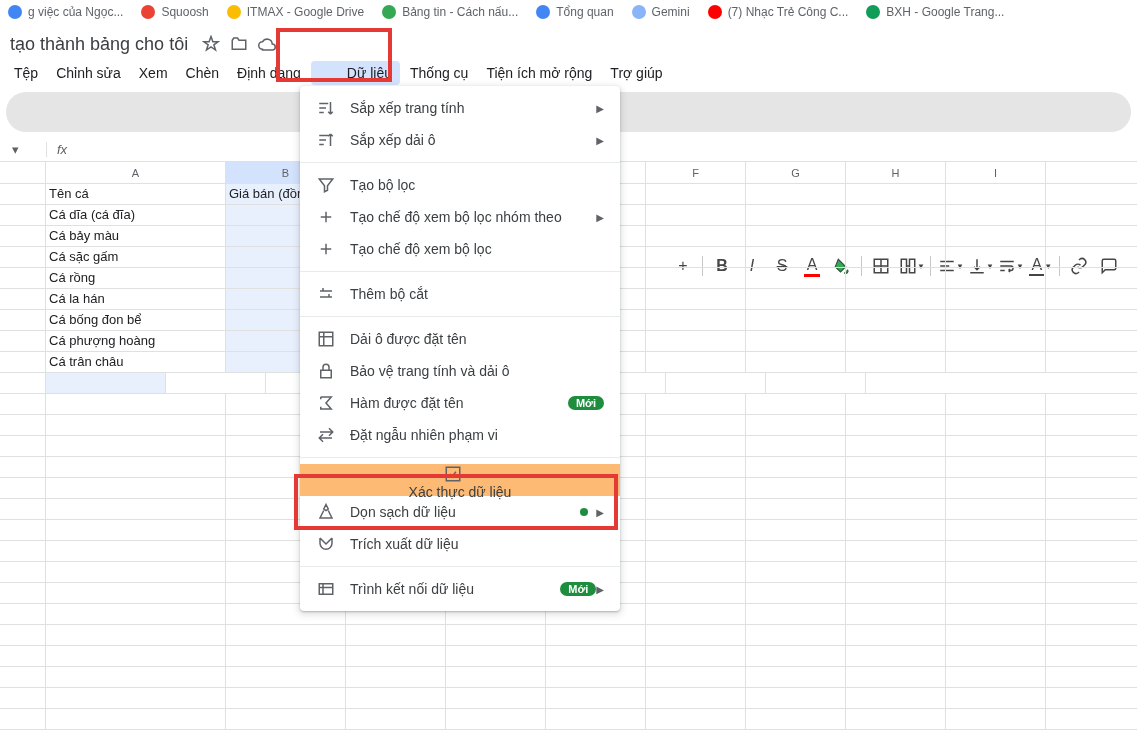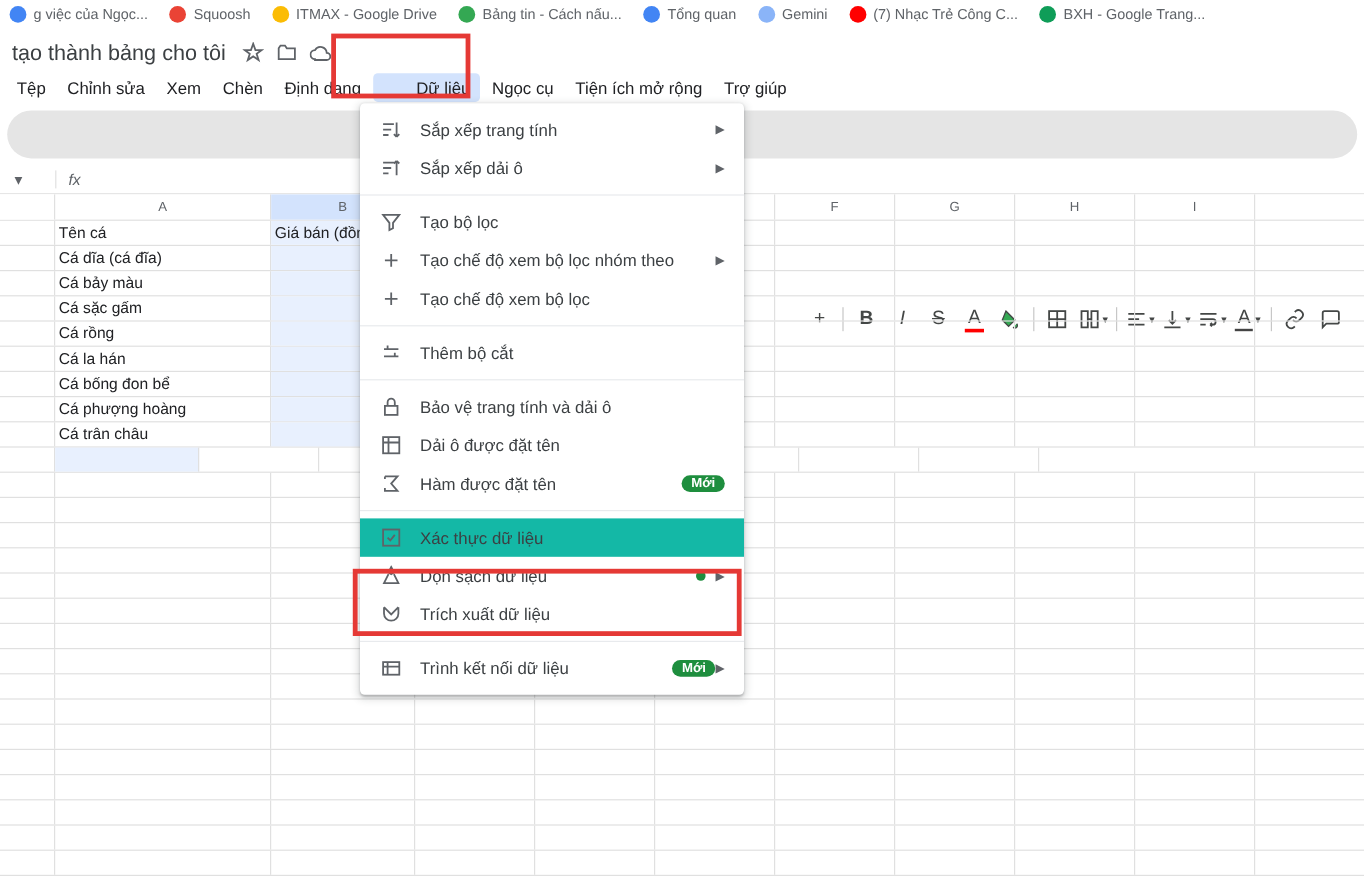--- a/index.html
+++ b/index.html
@@ -37,21 +37,21 @@
 
 .rows { }
 .row { display: flex; height: 21px; border-bottom: 1px solid #e0e0e0; }
 .row-num { width: 46px; border-right: 1px solid #e0e0e0; }
 .cell { width: 100px; border-right: 1px solid #e0e0e0; font-size: 13px; padding: 2px 3px; overflow: hidden; white-space: nowrap; color: #202124; }
 .cell.colA { width: 180px; }
 .cell.colB { width: 120px; background: #e8f0fe; }
 
 .dropdown-menu { position: absolute; left: 300px; top: 86px; width: 320px; background: #fff; border-radius: 4px; box-shadow: 0 2px 6px 2px rgba(60,64,67,.15), 0 1px 2px rgba(60,64,67,.3); padding: 6px 0; z-index: 200; }
 .dd-item { display: flex; align-items: center; height: 32px; padding: 0 16px; font-size: 14px; color: #3c4043; cursor: pointer; position: relative; }
-.dd-item.highlighted { background: #14b8a6; }
+.dd-item.highlighted { background: #fdba74; flex-direction: column; }
 .dd-icon { width: 20px; height: 20px; margin-right: 14px; display: flex; align-items: center; justify-content: center; color: #5f6368; flex-shrink: 0; }
 .dd-label { flex: 1; }
 .dd-arrow { color: #5f6368; font-size: 10px; }
 .dd-badge { background: #1e8e3e; color: #fff; font-size: 11px; padding: 1px 8px; border-radius: 10px; font-weight: 700; }
 .dd-dot { width: 8px; height: 8px; border-radius: 50%; background: #1e8e3e; margin-right: 8px; }
 .dd-sep { height: 1px; background: #e8eaed; margin: 6px 0; }
 
 .red-box-item { position: absolute; border: 4px solid #e53935; z-index: 300; pointer-events: none; }
 
 svg { width: 18px; height: 18px; }
@@ -114,21 +114,21 @@
     </span>
 </div>
 
 <div class="menu-bar" id="menubar">
     <span class="menu-item">Tệp</span>
     <span class="menu-item">Chỉnh sửa</span>
     <span class="menu-item">Xem</span>
     <span class="menu-item">Chèn</span>
     <span class="menu-item">Định dạng</span>
     <span class="menu-item active">Dữ liệu</span>
-    <span class="menu-item">Ngọc cụ</span>
+    <span class="menu-item">Thống cụ</span>
     <span class="menu-item">Tiện ích mở rộng</span>
     <span class="menu-item">Trợ giúp</span>
   </div>
 
 <div class="red-box-menu" id="redbox1" style="left: 276px; top: 28px; width: 116px; height: 54px;"></div>
 
 <div class="toolbar">
   <span class="tool-text">Trình đơi</span>
   <span class="tool-sep"></span>
   <span class="tool-btn">
@@ -607,43 +607,51 @@
         <svg viewBox="0 0 24 24" fill="none" stroke="currentColor" stroke-width="2">
           <path d="M4 8h16M4 16h16M8 4v4M16 12v4"></path>
         </svg>
       </span>
       <span class="dd-label">Thêm bộ cắt</span>
     </div>
     <div class="dd-sep"></div>
     <div class="dd-item">
       <span class="dd-icon">
         <svg viewBox="0 0 24 24" fill="none" stroke="currentColor" stroke-width="2">
+          <rect x="3" y="3" width="18" height="18"></rect>
+          <path d="M3 9h18M9 3v18"></path>
+        </svg>
+      </span>
+      <span class="dd-label">Dải ô được đặt tên</span>
+    </div>
+    <div class="dd-item">
+      <span class="dd-icon">
+        <svg viewBox="0 0 24 24" fill="none" stroke="currentColor" stroke-width="2">
           <rect x="5" y="11" width="14" height="10"></rect>
           <path d="M8 11V7a4 4 0 018 0v4"></path>
         </svg>
       </span>
       <span class="dd-label">Bảo vệ trang tính và dải ô</span>
     </div>
     <div class="dd-item">
       <span class="dd-icon">
         <svg viewBox="0 0 24 24" fill="none" stroke="currentColor" stroke-width="2">
-          <rect x="3" y="3" width="18" height="18"></rect>
-          <path d="M3 9h18M9 3v18"></path>
-        </svg>
-      </span>
-      <span class="dd-label">Dải ô được đặt tên</span>
-    </div>
-    <div class="dd-item">
-      <span class="dd-icon">
-        <svg viewBox="0 0 24 24" fill="none" stroke="currentColor" stroke-width="2">
           <path d="M5 4h14l-7 8 7 8H5v-3M5 4v3"></path>
         </svg>
       </span>
       <span class="dd-label">Hàm được đặt tên</span>
       <span class="dd-badge">Mới</span>
+    </div>
+    <div class="dd-item">
+      <span class="dd-icon">
+        <svg viewBox="0 0 24 24" fill="none" stroke="currentColor" stroke-width="2">
+          <path d="M16 3l5 5-5 5M4 8h17M8 21l-5-5 5-5M20 16H3"></path>
+        </svg>
+      </span>
+      <span class="dd-label">Đặt ngẫu nhiên phạm vi</span>
     </div>
     <div class="dd-sep"></div>
     <div class="dd-item highlighted">
       <span class="dd-icon">
         <svg viewBox="0 0 24 24" fill="none" stroke="currentColor" stroke-width="2">
           <rect x="3" y="3" width="18" height="18"></rect>
           <path d="M8 12l3 3 5-6"></path>
         </svg>
       </span>
       <span class="dd-label">Xác thực dữ liệu</span>

